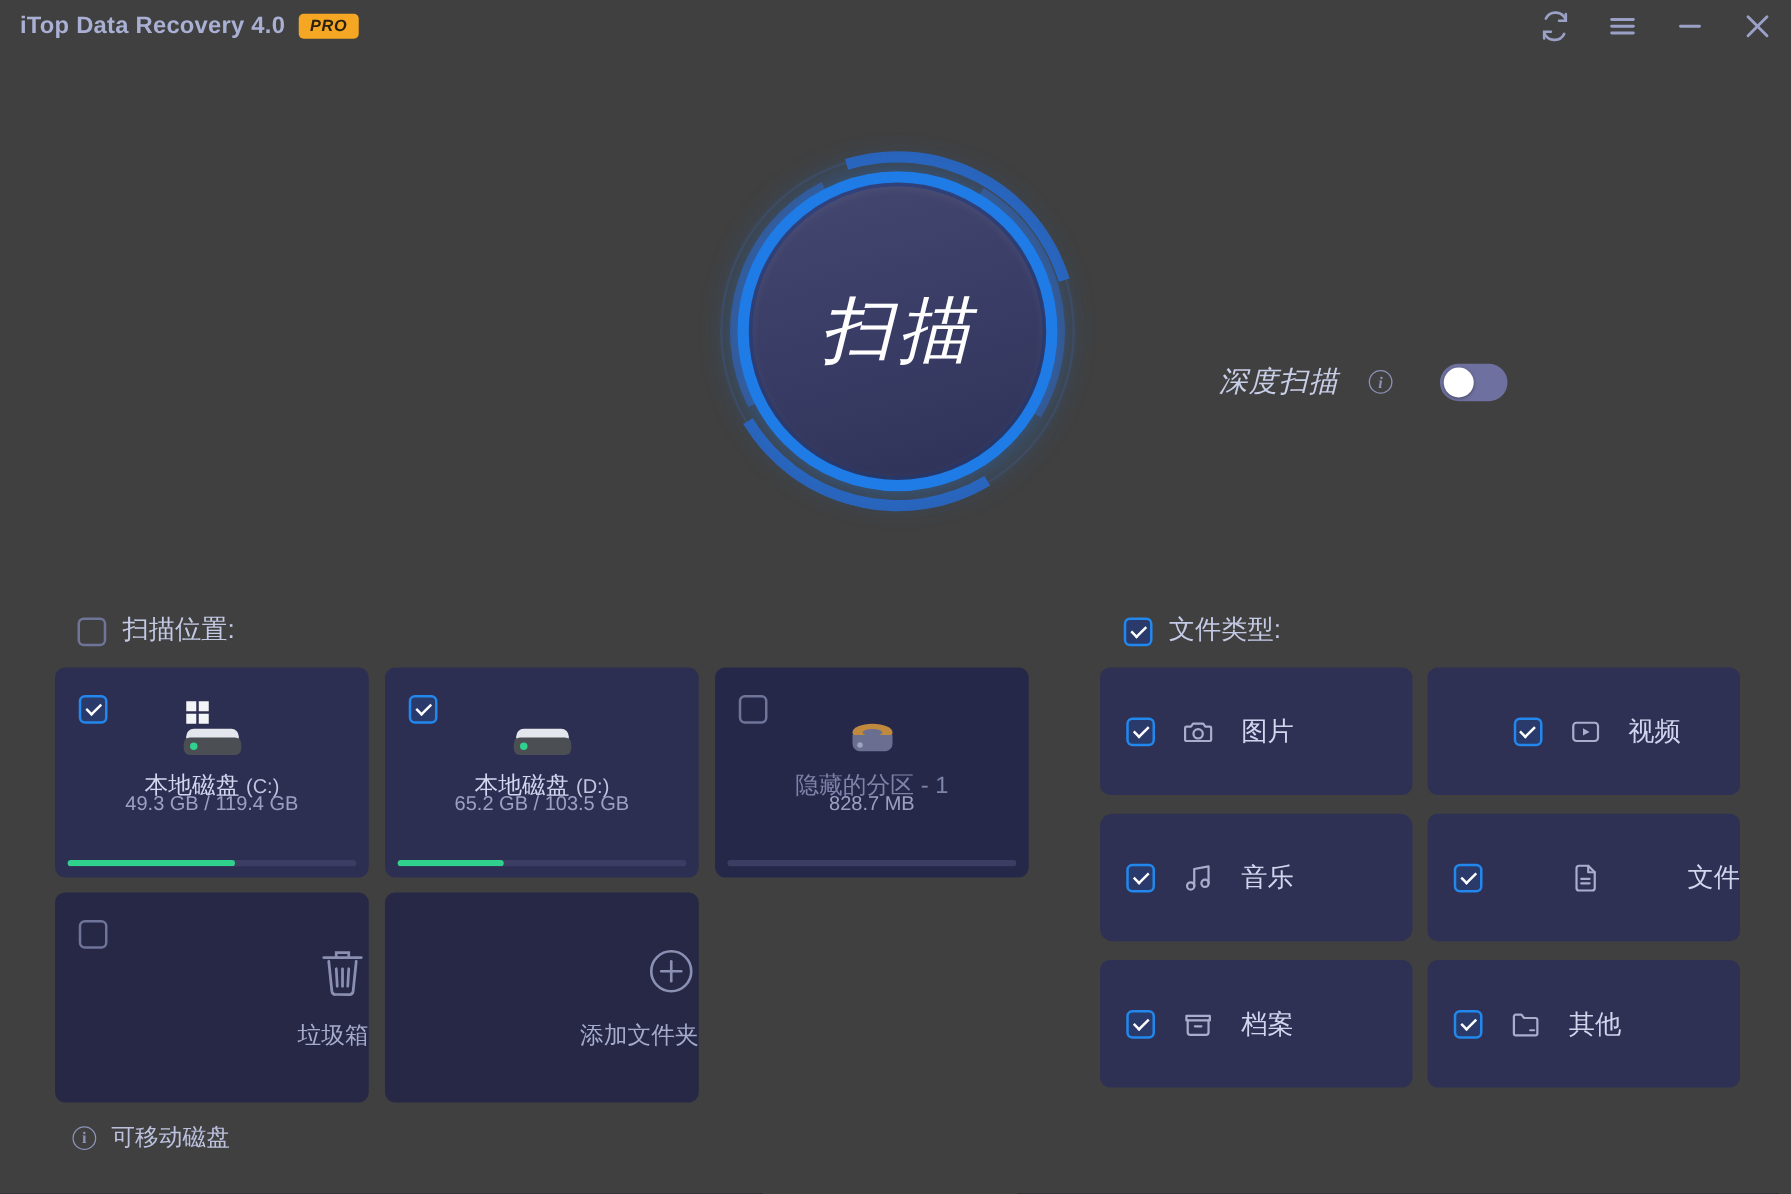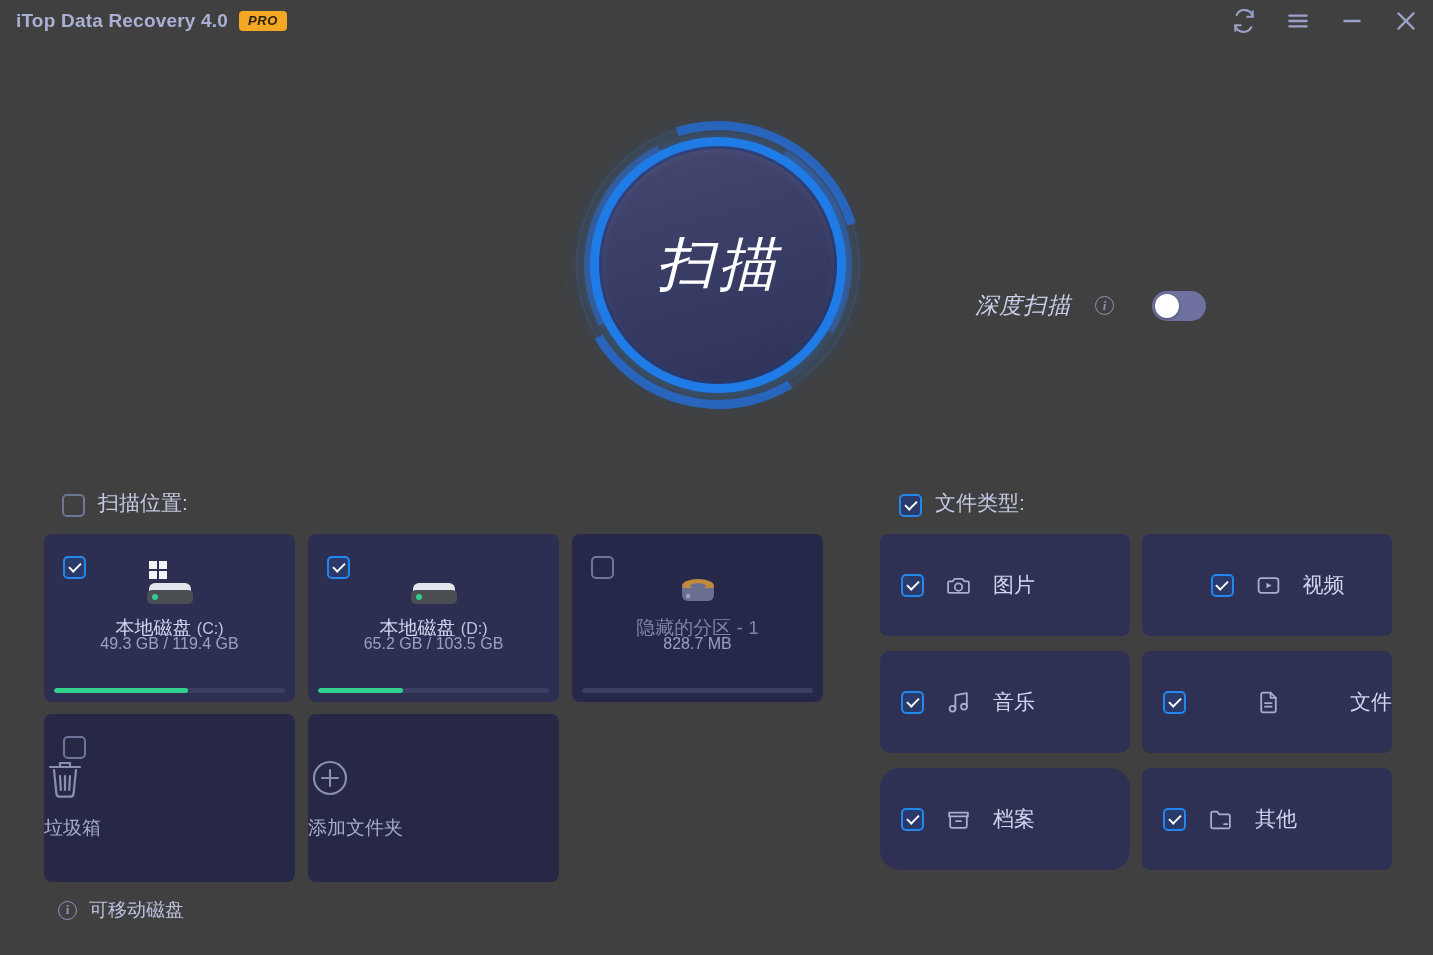--- a/index.html
+++ b/index.html
@@ -189,21 +189,21 @@
   }
   .loc-bar {
     position: absolute; left: 10px; right: 10px; bottom: 9px;
     height: 5px; border-radius: 3px;
     background: #3b3d63;
     overflow: hidden;
   }
   .loc-bar .fill { height: 100%; background: #2fd18c; border-radius: 3px; }
   .center-card {
     display: flex; flex-direction: column;
-    align-items: flex-start; justify-content: center;
+    align-items: flex-end; justify-content: center;
     height: 100%; gap: 11px;
   }
   .center-card .cc-label { font-size: 19px; color: #a6abcc; }
 
   
   .removable {
     position: absolute; left: 58px; top: 897px;
     display: flex; align-items: center; gap: 12px;
   }
   .removable .rm-label { font-size: 19px; color: #bcc1de; }
@@ -435,21 +435,21 @@
         <svg width="25" height="25" viewBox="0 0 24 24" fill="none" stroke="currentColor" stroke-width="1.7" stroke-linecap="round" stroke-linejoin="round">
           <path d="M14 2.5H7a2 2 0 0 0-2 2v15a2 2 0 0 0 2 2h10a2 2 0 0 0 2-2V7.5z"></path>
           <polyline points="14,2.5 14,7.5 19,7.5"></polyline>
           <line x1="8.6" y1="12.5" x2="15" y2="12.5"></line>
           <line x1="8.6" y1="16" x2="15" y2="16"></line>
         </svg>
       </span>
       <span class="tl">文件</span>
     </div>
 
-    <div class="type-card" style="left:0px; top:234px;border-radius:20px;">
+    <div class="type-card" style="left:0px; top:234px;">
       <span class="cb on cb-sm"></span>
       <span class="ti">
         <svg width="25" height="25" viewBox="0 0 24 24" fill="none" stroke="currentColor" stroke-width="1.7" stroke-linecap="round" stroke-linejoin="round">
           <path d="M4 9 V18a2 2 0 0 0 2 2h12a2 2 0 0 0 2-2V9"></path>
           <path d="M3 5.5h18v3.5H3z"></path>
           <line x1="9.5" y1="13.5" x2="14.5" y2="13.5"></line>
         </svg>
       </span>
       <span class="tl">档案</span>
     </div>

